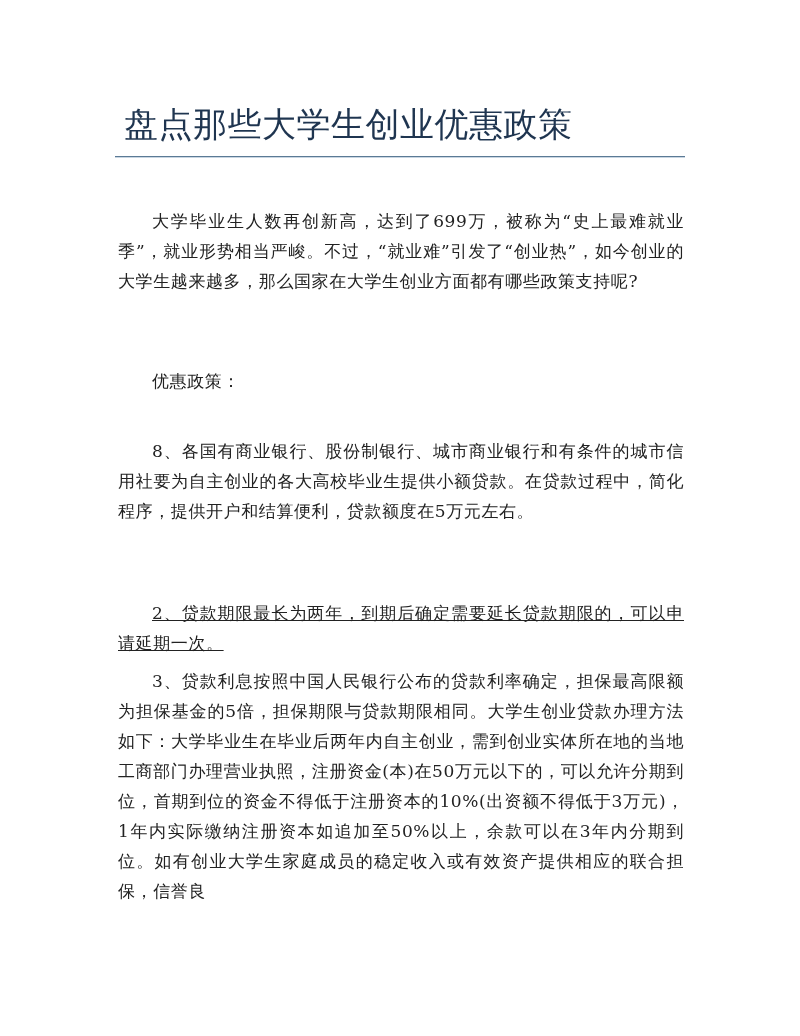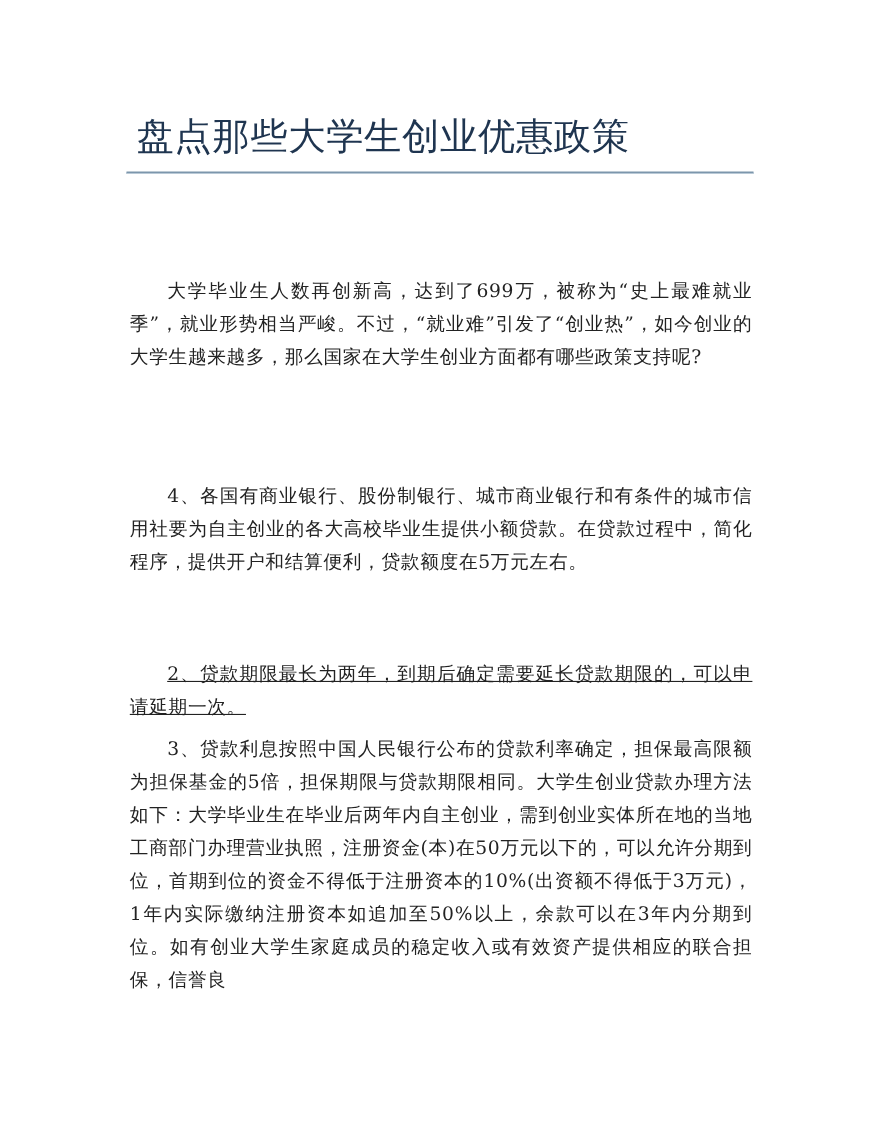--- a/index.html
+++ b/index.html
@@ -49,30 +49,31 @@
       width: 566px;
       margin: 0;
       font-family: "DejaVu Serif", serif;
       font-size: 17px;
       line-height: 30px;
       color: #222222;
       text-align: justify;
       text-indent: 2em;
       letter-spacing: 0.6px;
     }
-    #p-intro { top: 206px; margin-top: 44px; }
+    #p-intro { top: 206px; }
     #p-heading { top: 366px; }
     #p-item1 { top: 436px; }
     #p-item2 { top: 598px; text-decoration: underline; }
     #p-item3 { top: 666px; }
   </style>
 </head>
 <body>
 
 <div class="page">
   <h1 class="title">盘点那些大学生创业优惠政策</h1>
   <div class="title-rule"></div>
 
   <p class="body-text" id="p-intro">大学毕业生人数再创新高，达到了699万，被称为“史上最难就业季”，就业形势相当严峻。不过，“就业难”引发了“创业热”，如今创业的大学生越来越多，那么国家在大学生创业方面都有哪些政策支持呢?</p>
-  <p class="body-text" id="p-item1">4、各国有商业银行、股份制银行、城市商业银行和有条件的城市信用社要为自主创业的各大高校毕业生提供小额贷款。在贷款过程中，简化程序，提供开户和结算便利，贷款额度在5万元左右。</p>
+  <p class="body-text" id="p-heading">优惠政策：</p>
+  <p class="body-text" id="p-item1">8、各国有商业银行、股份制银行、城市商业银行和有条件的城市信用社要为自主创业的各大高校毕业生提供小额贷款。在贷款过程中，简化程序，提供开户和结算便利，贷款额度在5万元左右。</p>
   <p class="body-text" id="p-item2">2、贷款期限最长为两年，到期后确定需要延长贷款期限的，可以申请延期一次。</p>
   <p class="body-text" id="p-item3">3、贷款利息按照中国人民银行公布的贷款利率确定，担保最高限额为担保基金的5倍，担保期限与贷款期限相同。大学生创业贷款办理方法如下：大学毕业生在毕业后两年内自主创业，需到创业实体所在地的当地工商部门办理营业执照，注册资金(本)在50万元以下的，可以允许分期到位，首期到位的资金不得低于注册资本的10%(出资额不得低于3万元)，1年内实际缴纳注册资本如追加至50%以上，余款可以在3年内分期到位。如有创业大学生家庭成员的稳定收入或有效资产提供相应的联合担保，信誉良</p>
 </div>
 
 </body></html>

